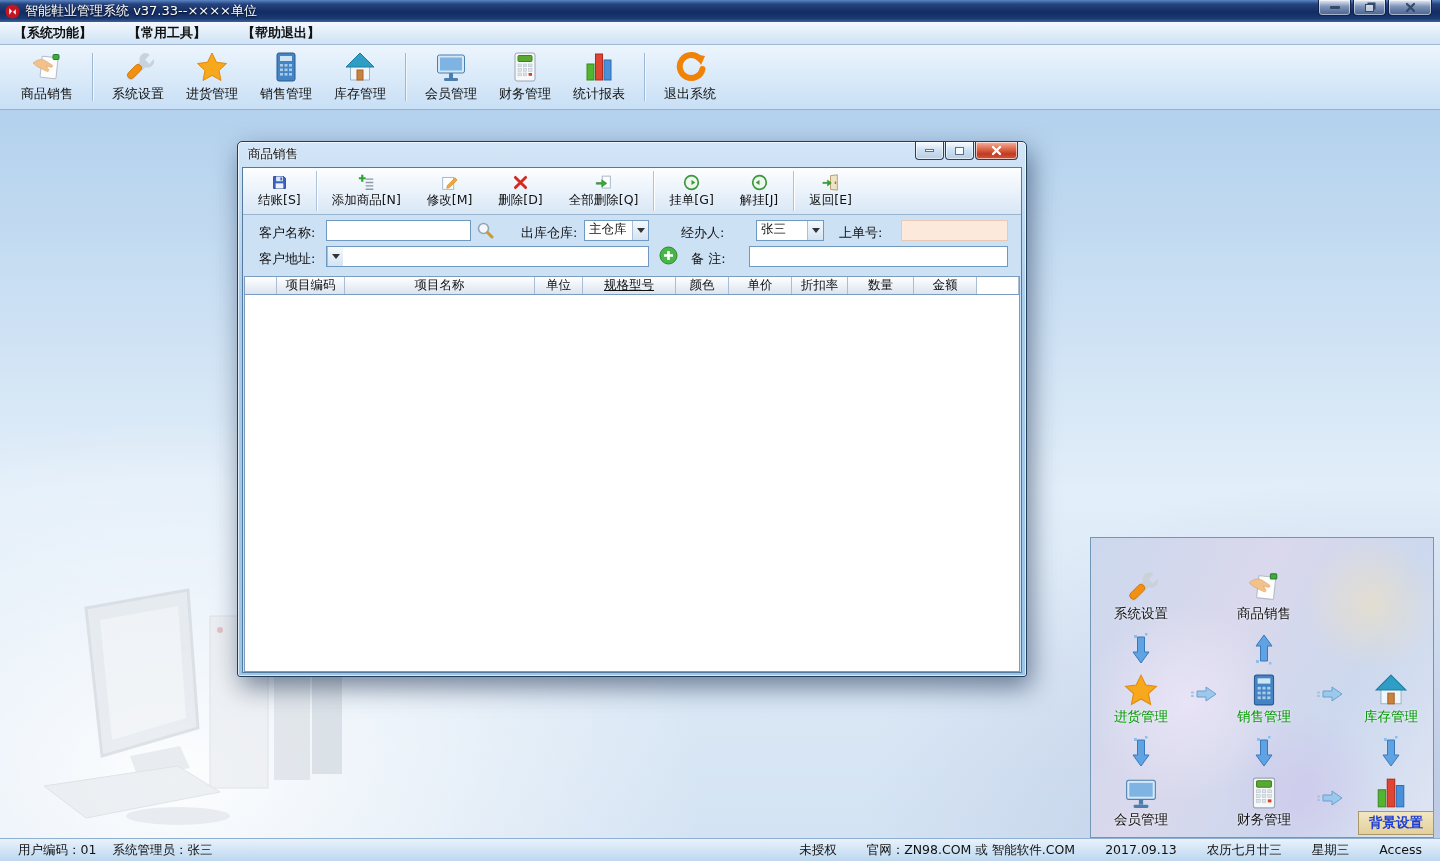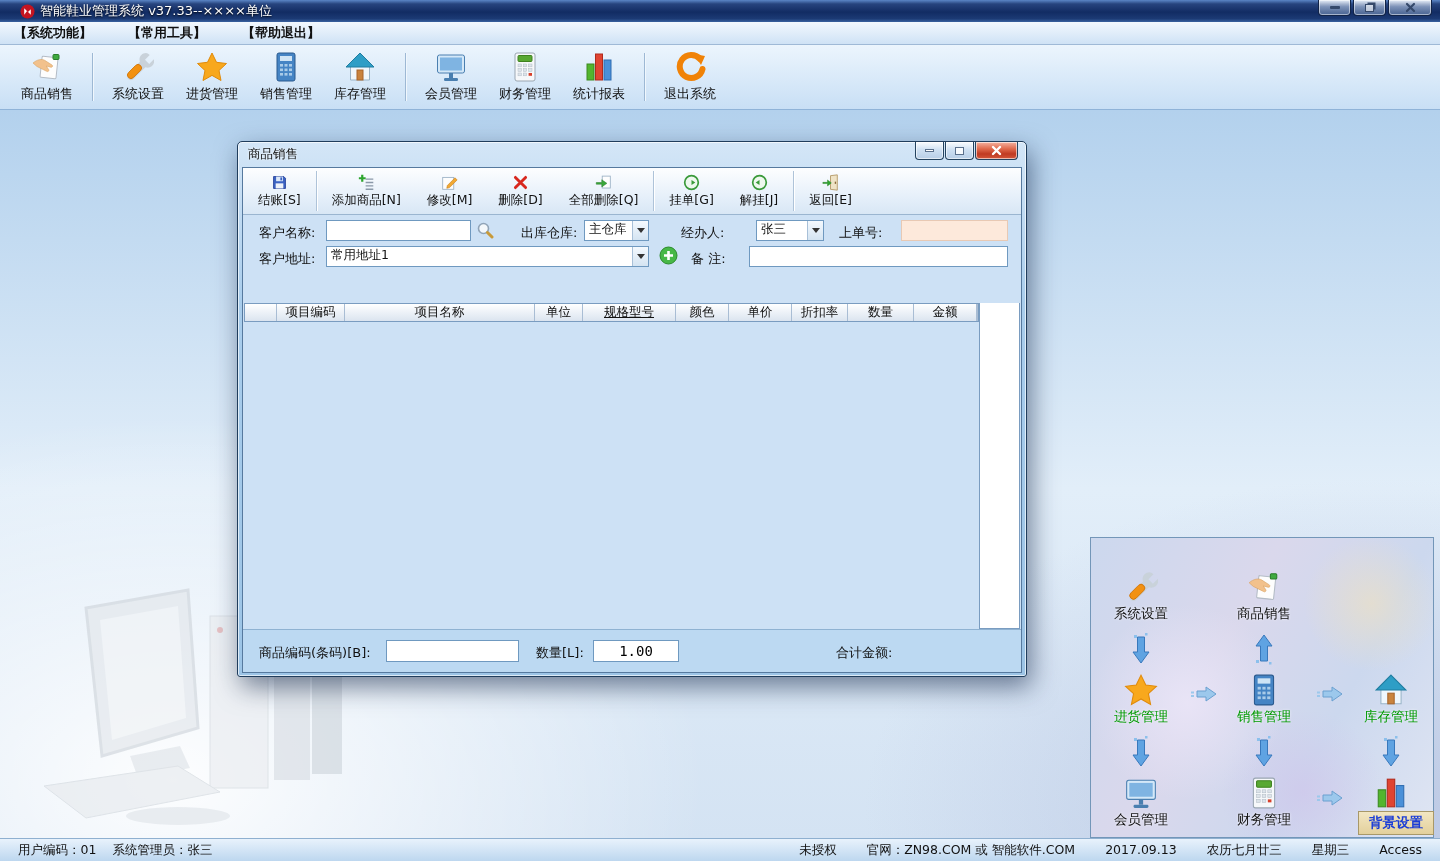--- a/index.html
+++ b/index.html
@@ -2,21 +2,21 @@
 <html><head>
 <meta charset="utf-8">
 <style>
   * { margin:0; padding:0; box-sizing:border-box; }
   body { font-family:"DejaVu Sans","Liberation Sans",sans-serif; }
   .screen { position:relative; width:1440px; height:861px; overflow:hidden; background:#dce8f5; }
 
   
   .titlebar { position:absolute; left:0; top:0; width:1440px; height:22px;
     background:linear-gradient(#5b86c6 0%, #27447e 18%, #122c63 55%, #1c3a74 85%, #3a62a0 100%);
-    display:flex; align-items:center; padding-left:20px; }
+    display:flex; align-items:center; padding-left:5px; }
   .app-logo { width:15px; height:15px; margin-right:5px; flex:0 0 auto; }
   .titlebar .title-text { color:#fff; font-size:13px; text-shadow:0 1px 2px #000; }
   .win-controls { position:absolute; right:8px; top:0; display:flex; gap:2px; }
   .wbtn { height:16px; border:1px solid #122448; border-top:none; border-radius:0 0 4px 4px;
     background:linear-gradient(rgba(255,255,255,.85), rgba(200,216,238,.55) 45%, rgba(140,168,205,.45));
     display:flex; align-items:center; justify-content:center; cursor:pointer; box-shadow:inset 0 0 0 1px rgba(255,255,255,.5); }
   .wbtn.min, .wbtn.rest { width:33px; }
   .wbtn.close-main { width:44px; }
   .glyph-min { width:10px; height:3px; background:#35496b; border-radius:1px; }
   .glyph-restore { width:9px; height:8px; border:1.5px solid #35496b; background:rgba(255,255,255,.6); box-shadow:2px -2px 0 -0.5px #35496b; margin-top:1px; }
@@ -74,21 +74,21 @@
   .dlg-form { position:relative; height:61px; }
   .f-label { position:absolute; font-size:13px; color:#111; white-space:nowrap; }
   .f-input { position:absolute; height:21px; border:1px solid #6f99c0; background:#fff; font-size:12.5px; padding:0 4px; font-family:inherit; }
   .f-input.peach { background:#fde9db; border:1px solid #e8c9b4; }
   .combo { position:absolute; height:21px; background:#fff; border:1px solid #6f99c0; display:flex; cursor:pointer; }
   .combo .val { flex:1; font-size:12.5px; padding-left:4px; color:#111; white-space:nowrap; overflow:hidden; }
   .combo .arrow-box { width:16px; height:100%; border-left:1px solid #a8c0d8; background:linear-gradient(#f4f9fe,#d4e4f2); display:flex; align-items:center; justify-content:center; }
   .tri-down { width:0; height:0; border-left:4px solid transparent; border-right:4px solid transparent; border-top:5px solid #333; }
   .iconbtn { position:absolute; cursor:pointer; }
 
-  .dlg-table { flex:1; display:flex; flex-direction:row; background:#cde1f5; padding:0 1px;margin-top:27px; }
+  .dlg-table { flex:1; display:flex; flex-direction:column; background:#cde1f5; padding:0 1px; }
   .th-row { height:19px; display:flex; border:1px solid #7a9cc0; border-bottom:1px solid #7a9cc0; background:#fff; }
   .th-cell { height:100%; border-right:1px solid #a9bdd4; background:linear-gradient(#ffffff, #e9eff6 60%, #dbe4ef);
     font-size:12.5px; color:#111; display:flex; align-items:center; justify-content:center; cursor:pointer; white-space:nowrap; }
   .th-cell:last-child { border-right:1px solid #a9bdd4; }
   .th-fill { flex:1; background:#fff; border-right:none; cursor:default; }
   .tbody { flex:1; background:#fff; border:1px solid #7a9cc0; border-top:none; }
 
   .dlg-bottom { position:relative; height:43px; background:#bcd9f2; border-top:1px solid #8fb2d2; }
   .dlg-bottom .f-label { top:14px; }
   .dlg-bottom .f-input { top:10px; height:22px; }
@@ -373,21 +373,20 @@
             <span class="val">张三</span>
             <span class="arrow-box">
                 <span class="tri-down"></span>
               </span>
           </div>
           <span class="f-label" style="left:596px; top:9px;">上单号:</span>
           <input class="f-input peach" style="left: 658px; top: 5px; width: 107px;">
 
           <span class="f-label" style="left:16px; top:35px;">客户地址:</span>
           <div class="combo" style="left:83px; top:31px; width:323px;">
-            <span class="val">常用地址1</span>
             <span class="arrow-box">
                 <span class="tri-down"></span>
               </span>
           </div>
           <span class="iconbtn" style="left:416px; top:31px;">
             <svg width="19" height="19" viewBox="0 0 19 19">
               <circle cx="9.5" cy="9.5" r="8.5" fill="#47b847" stroke="#2a8a2a"></circle>
               <path d="M9.5 5 V14 M5 9.5 H14" stroke="#fff" stroke-width="2.6"></path>
             </svg>
           </span>
@@ -405,27 +404,20 @@
             <span class="th-cell" style="width:53px;">颜色</span>
             <span class="th-cell" style="width:63px;">单价</span>
             <span class="th-cell" style="width:56px;">折扣率</span>
             <span class="th-cell" style="width:66px;">数量</span>
             <span class="th-cell" style="width:63px;">金额</span>
             <span class="th-cell th-fill"></span>
           </div>
           <div class="tbody"></div>
         </div>
 
-        <div class="dlg-bottom">
-          <span class="f-label" style="left:16px;">商品编码(条码)[B]:</span>
-          <input class="f-input" style="left: 143px; width: 133px;">
-          <span class="f-label" style="left:293px;">数量[L]:</span>
-          <input class="f-input qty-input" style="left: 350px; width: 86px;" value="1.00">
-          <span class="f-label" style="left:593px;">合计金额:</span>
-        </div>
 
       </div>
     </div>
 
     <div class="navpanel">
 
       <div class="nav-item" style="left:4px; top:32px;">
         <svg viewBox="0 0 32 32">
           <path d="M24 2c-3.6 0-6.5 2.9-6.5 6.5 0 .8.2 1.6.4 2.3L6.2 22.5c-1.5 1.5-1.5 4 0 5.5s4 1.5 5.5 0l11.7-11.7c.7.3 1.5.4 2.3.4 3.6 0 6.5-2.9 6.5-6.5 0-.6-.1-1.3-.3-1.9l-4.7 4.7-4.2-4.2L27.7 4C26.6 2.7 25.1 2 24 2z" fill="#c9d2da"></path>
           <rect x="4" y="17" width="17" height="7" rx="3.5" transform="rotate(-45 12.5 20.5)" fill="#f29111" stroke="#cf7408" stroke-width=".8"></rect>

